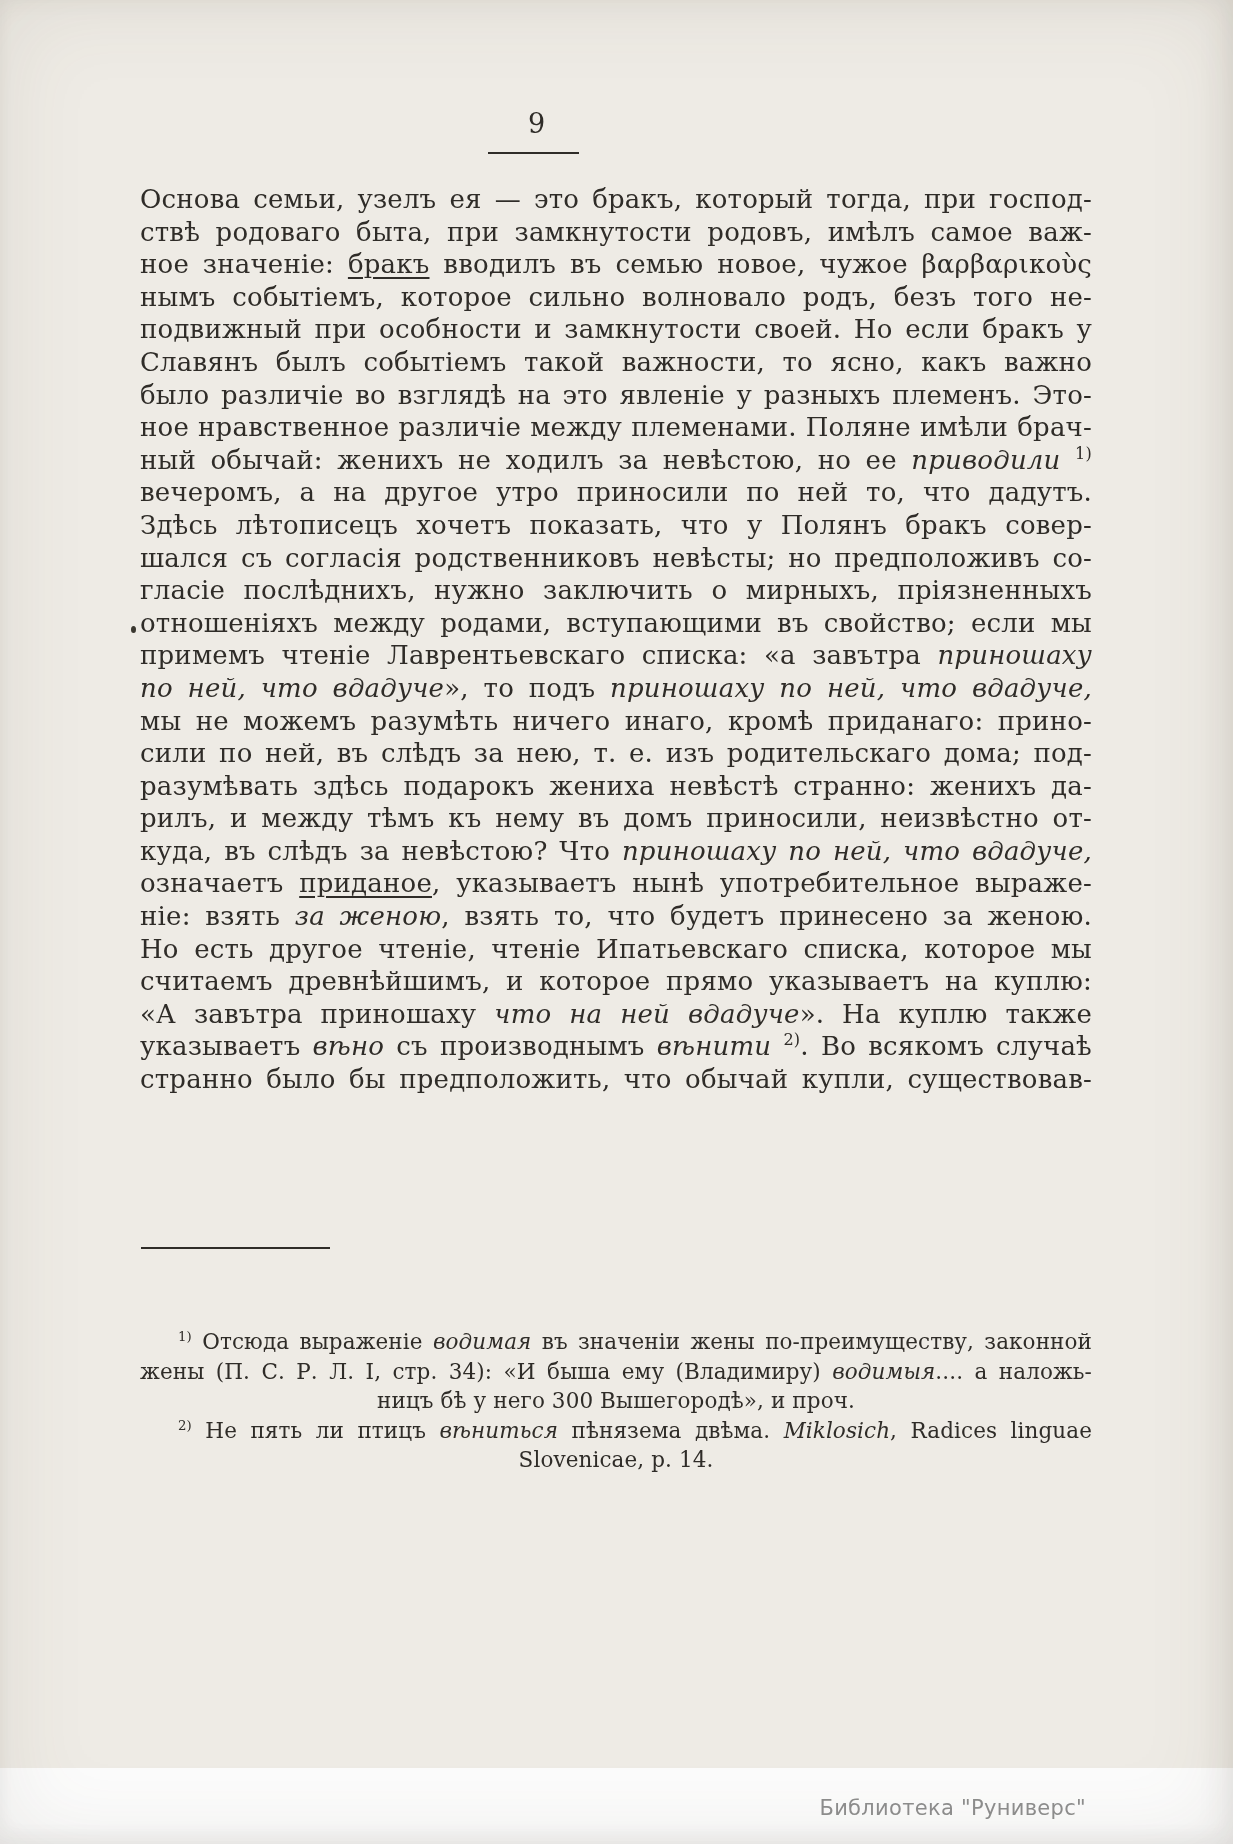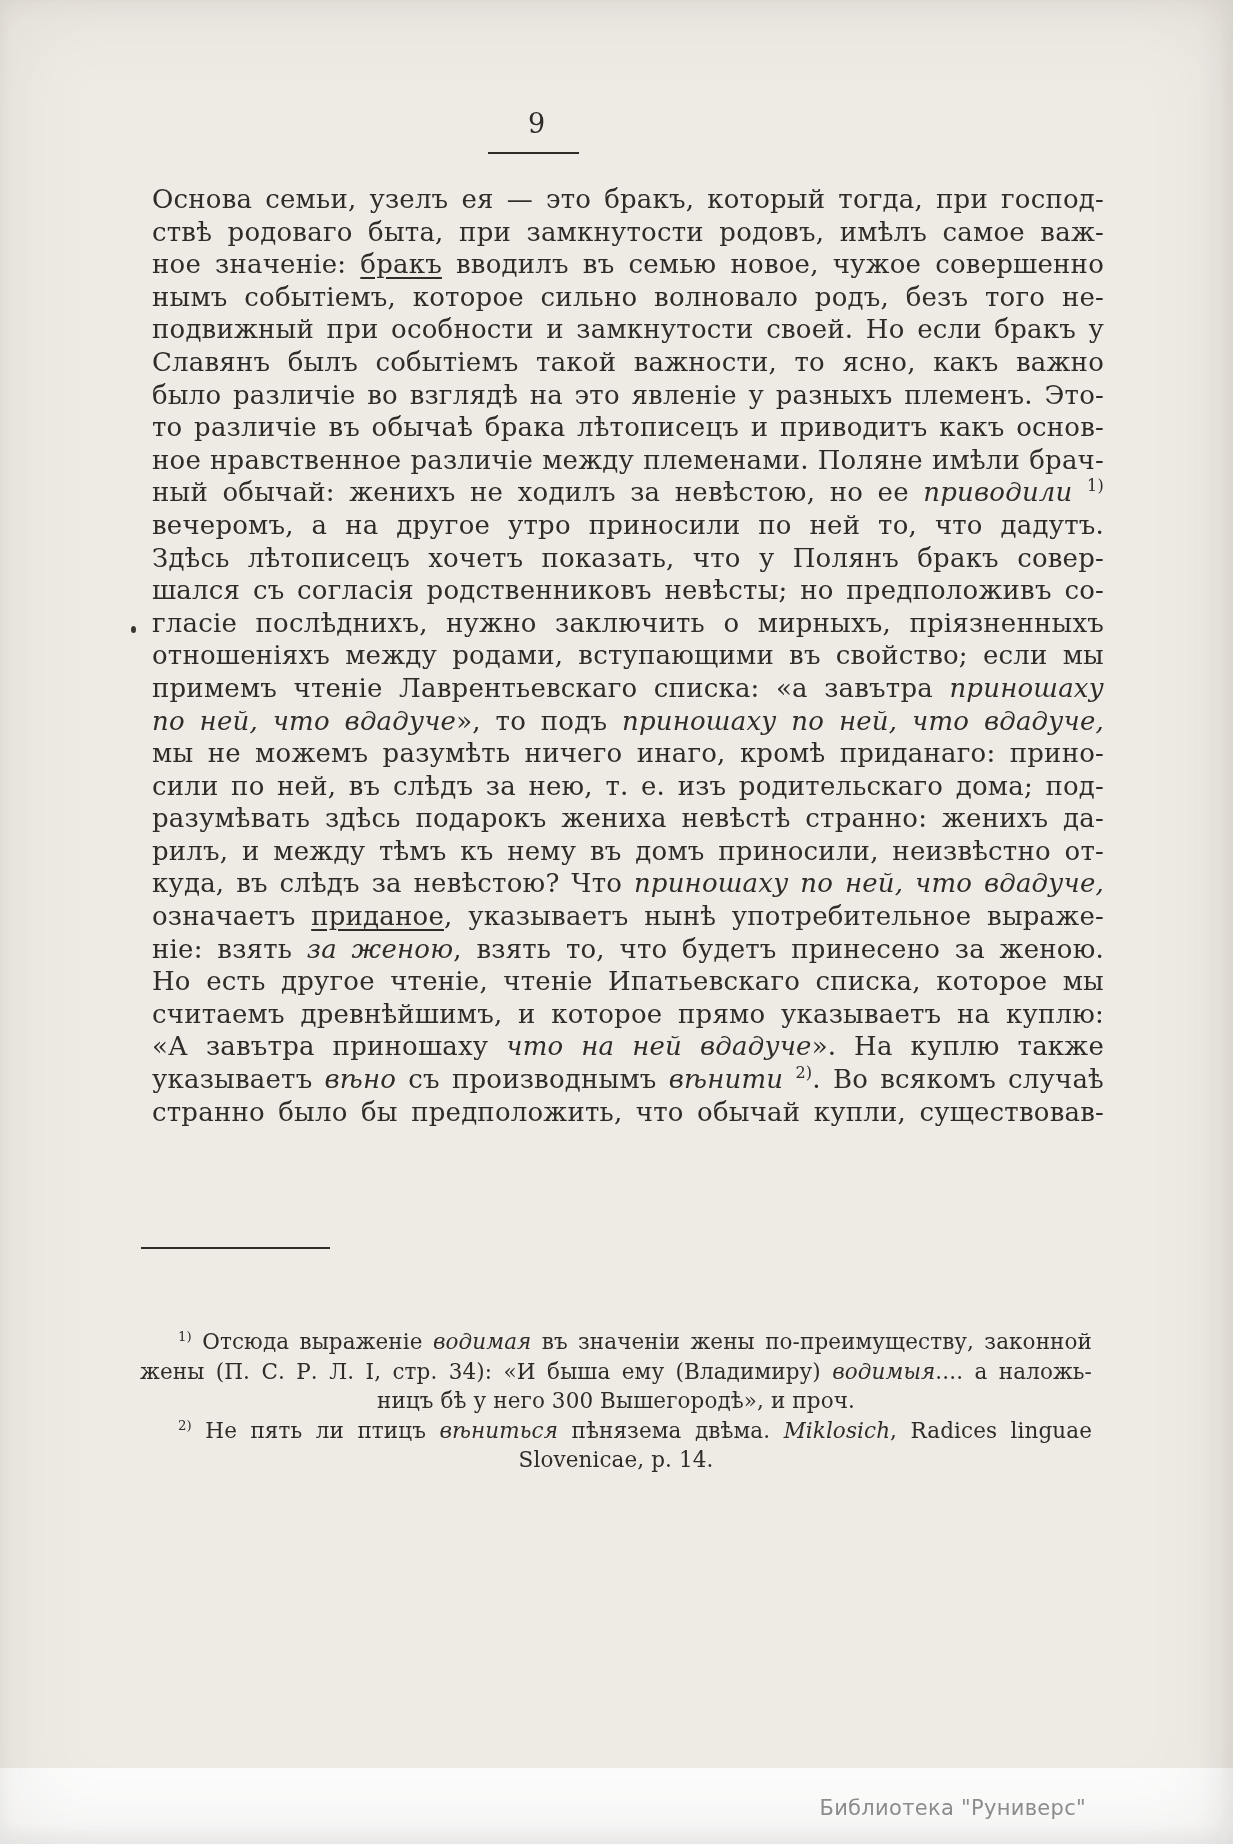--- a/index.html
+++ b/index.html
@@ -38,21 +38,21 @@
     position: absolute;
     top: 152px;
     left: 488px;
     width: 91px;
     height: 2px;
     background: var(--ink, #2f2c28);
   }
   .main-text {
     position: absolute;
     top: 183px;
-    left: 152px;
+    left: 140px;
     width: 952px;
     font-size: 26px;
     line-height: 32.6px;
     letter-spacing: 0.2px;
   }
   .footnotes {
     position: absolute;
     top: 1283px;
     left: 140px;
     width: 952px;
@@ -104,26 +104,25 @@
 </style>
 </head>
 <body>
 
 <div class="page" style="--paper: #eeebe5; --ink: #2f2c28; --wm-bg: #fcfcfc; --wm-ink: #8e8e8e;">
   <div class="pagenum">9</div>
   <div class="pagenum-rule"></div>
   <div class="main-text">
       <div class="tline just"><span>Основа семьи, узелъ ея — это бракъ, который тогда, при господ-</span></div>
       <div class="tline just"><span>ствѣ родоваго быта, при замкнутости родовъ, имѣлъ самое важ-</span></div>
-      <div class="tline just"><span>ное значеніе: </span><span class="u">бракъ</span><span> вводилъ въ семью новое, чужое совершенно</span></div>
+      <div class="tline just"><span>ное значеніе: </span><span class="u">бракъ</span><span> вводилъ въ семью новое, чужое βαρβαρικοὺς</span></div>
       <div class="tline just"><span>нымъ событіемъ, которое сильно волновало родъ, безъ того не-</span></div>
       <div class="tline just"><span>подвижный при особности и замкнутости своей. Но если бракъ у</span></div>
       <div class="tline just"><span>Славянъ былъ событіемъ такой важности, то ясно, какъ важно</span></div>
       <div class="tline just"><span>было различіе во взглядѣ на это явленіе у разныхъ племенъ. Это-</span></div>
-      <div class="tline just"><span>то различіе въ обычаѣ брака лѣтописецъ и приводитъ какъ основ-</span></div>
       <div class="tline just"><span>ное нравственное различіе между племенами. Поляне имѣли брач-</span></div>
       <div class="tline just"><span>ный обычай: женихъ не ходилъ за невѣстою, но ее </span><span class="i">приводили </span><span class="sup">1)</span></div>
       <div class="tline just"><span>вечеромъ, а на другое утро приносили по ней то, что дадутъ.</span></div>
       <div class="tline just"><span>Здѣсь лѣтописецъ хочетъ показать, что у Полянъ бракъ совер-</span></div>
       <div class="tline just"><span>шался съ согласія родственниковъ невѣсты; но предположивъ со-</span></div>
       <div class="tline just"><span>гласіе послѣднихъ, нужно заключить о мирныхъ, пріязненныхъ</span></div>
       <div class="tline just"><span>отношеніяхъ между родами, вступающими въ свойство; если мы</span></div>
       <div class="tline just"><span>примемъ чтеніе Лаврентьевскаго списка: «а завътра </span><span class="i">приношаху</span></div>
       <div class="tline just"><span class="i">по ней, что вдадуче</span><span>», то подъ </span><span class="i">приношаху по ней, что вдадуче,</span></div>
       <div class="tline just"><span>мы не можемъ разумѣть ничего инаго, кромѣ приданаго: прино-</span></div>

